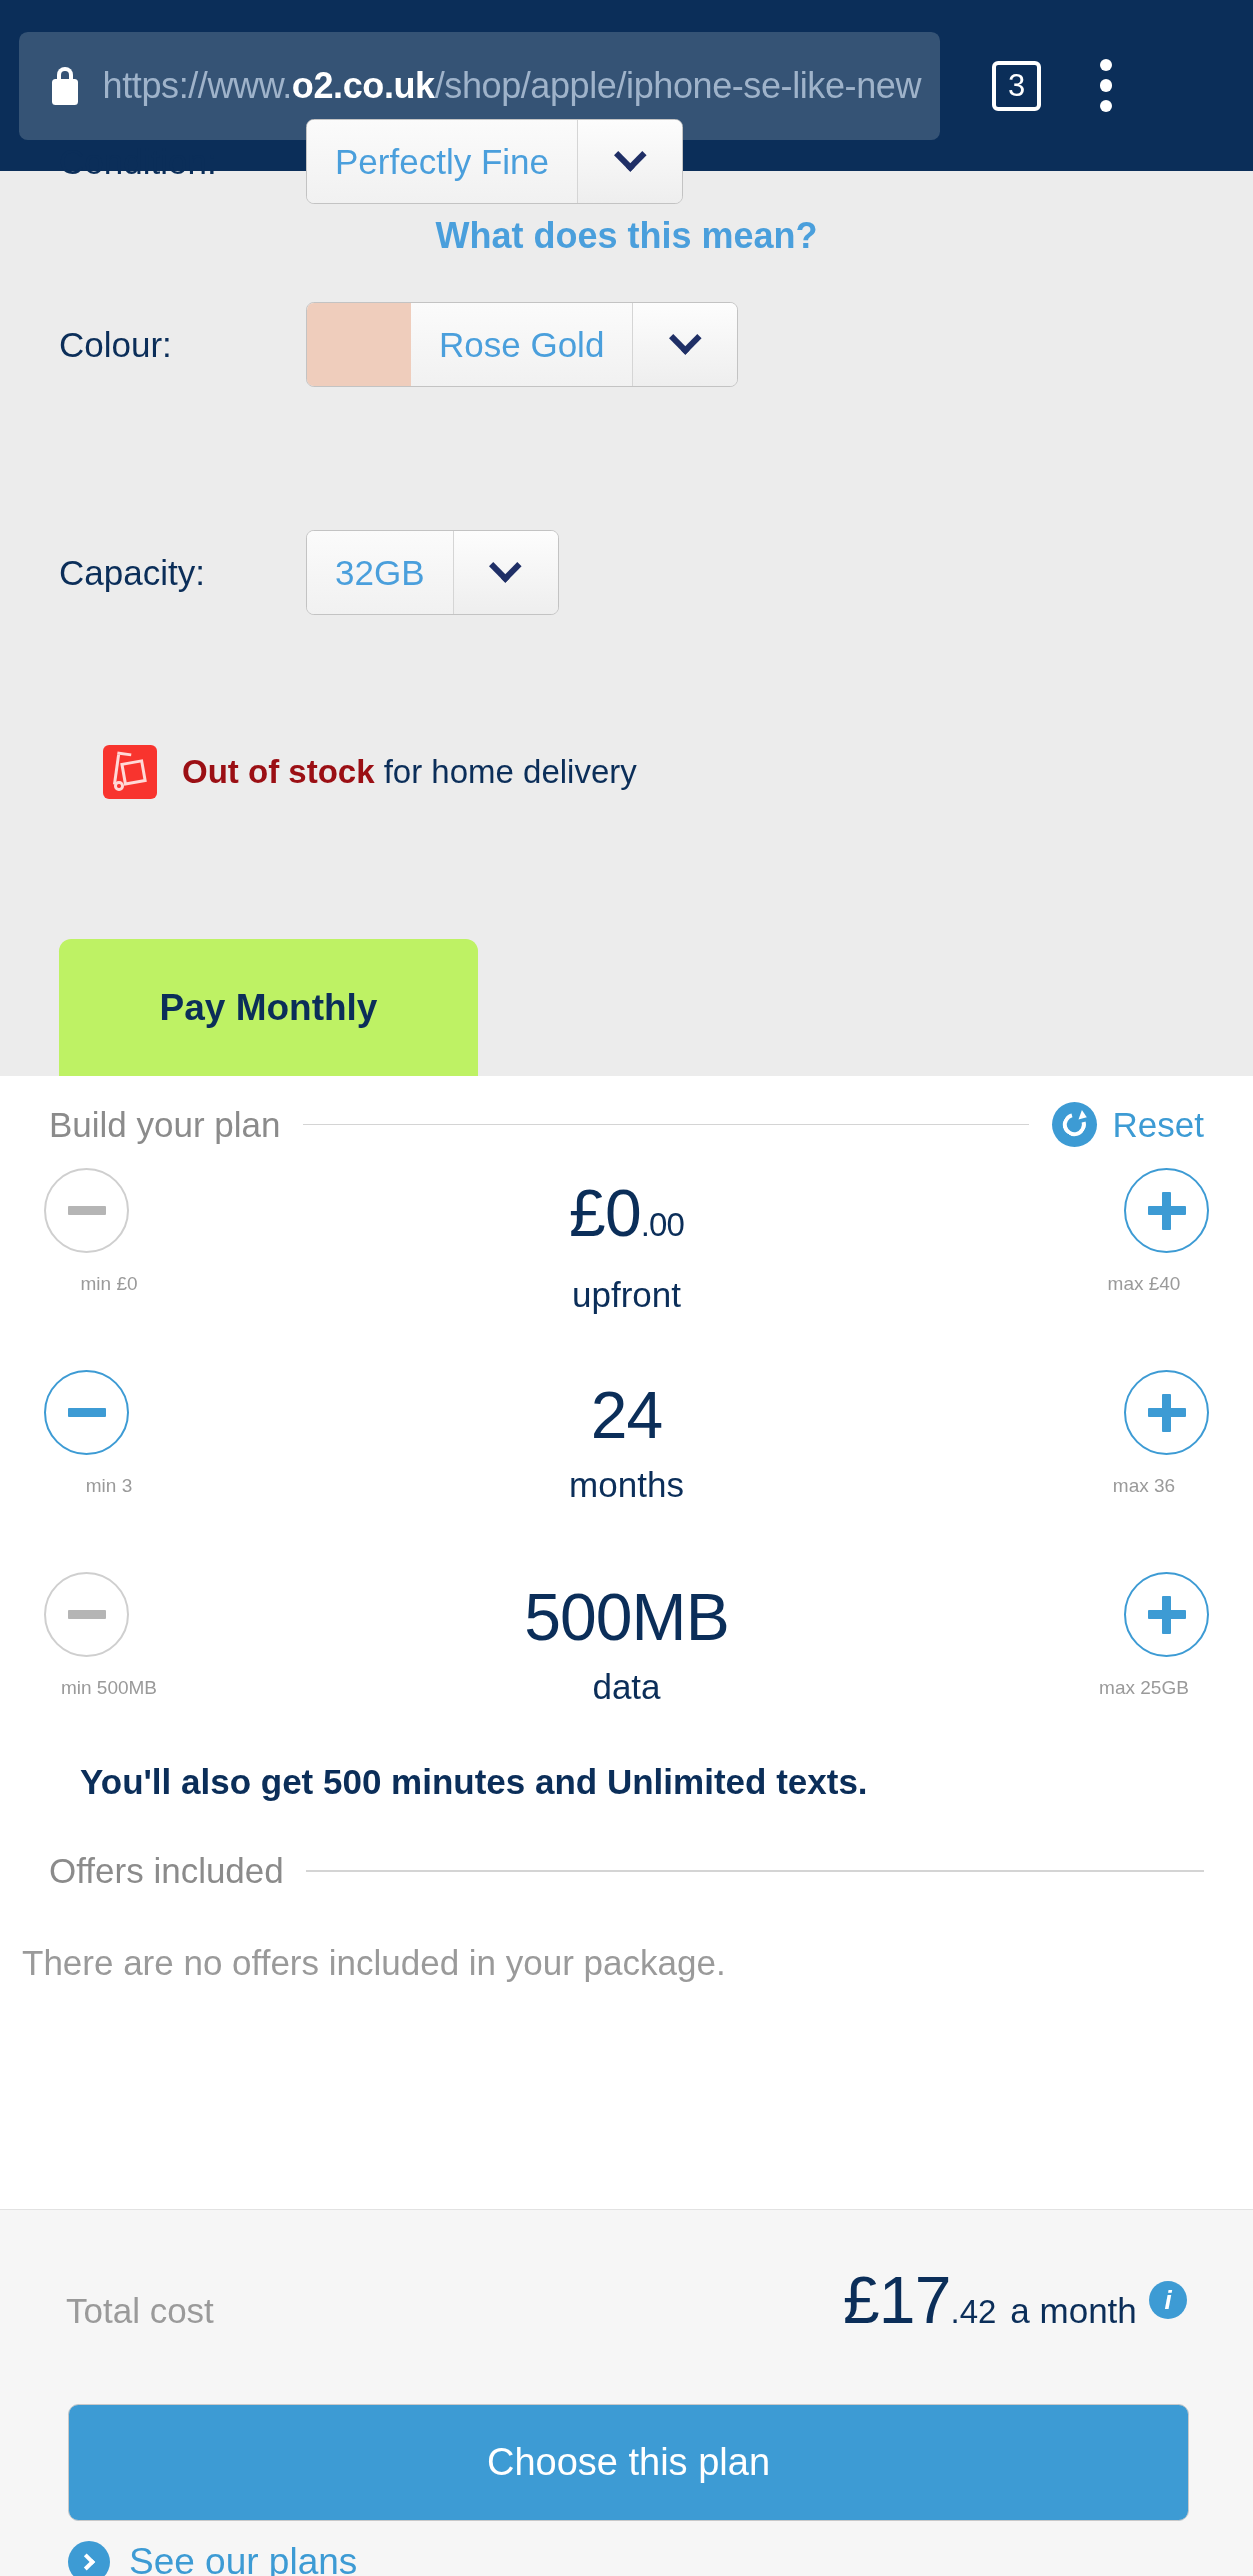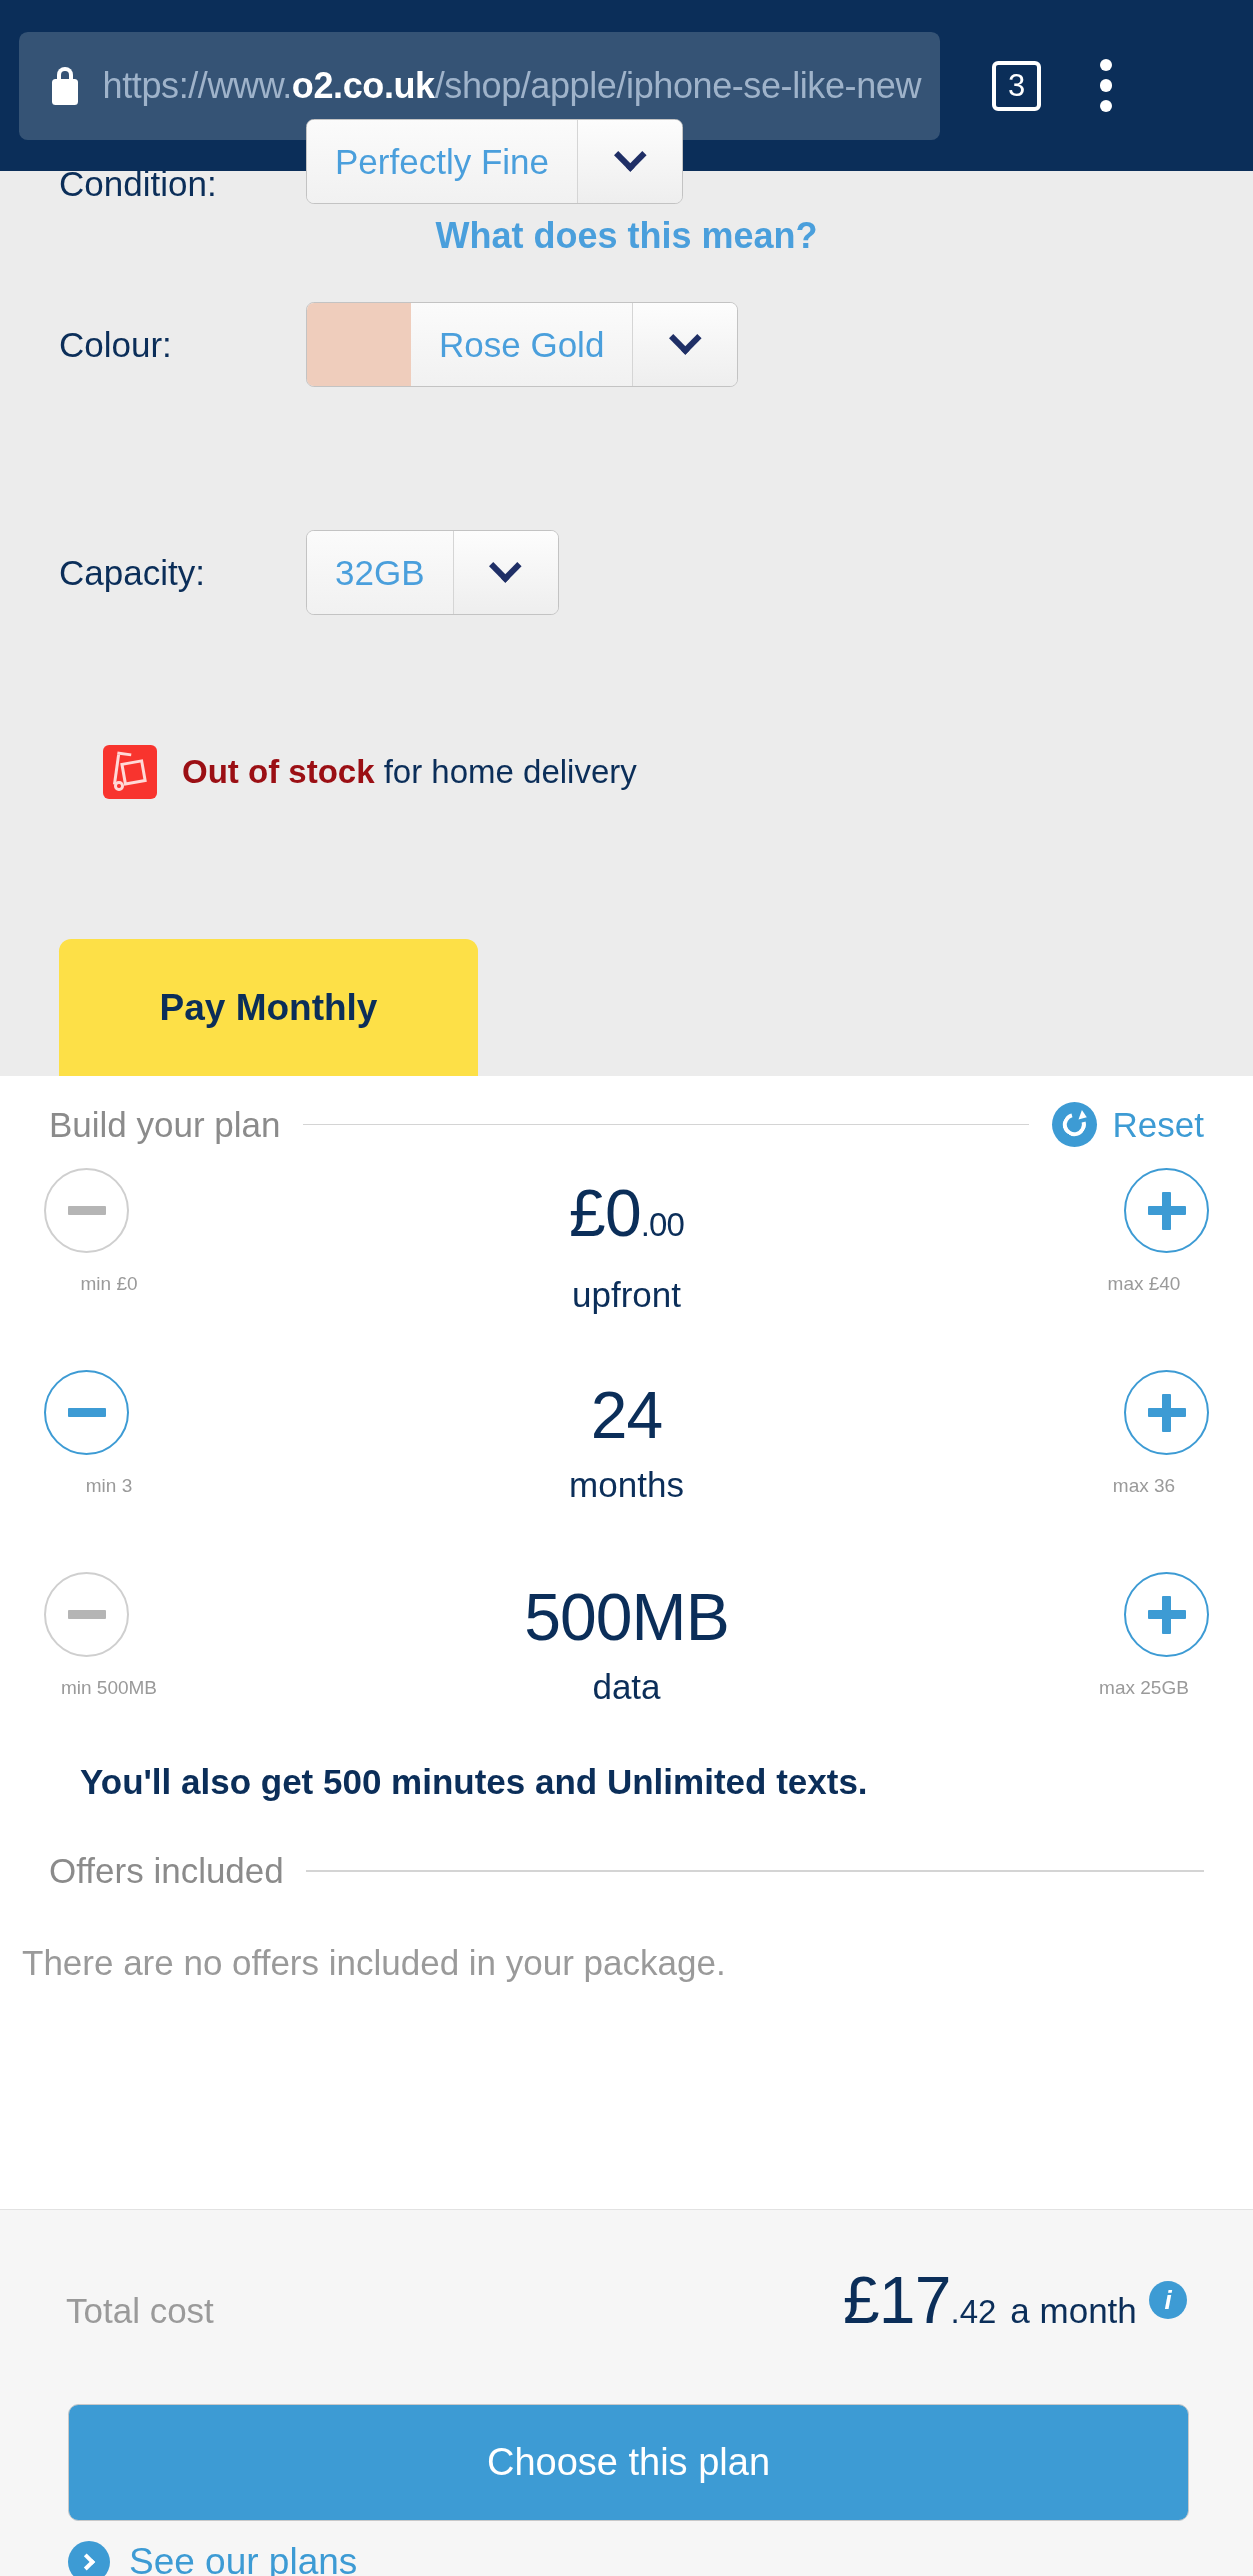--- a/index.html
+++ b/index.html
@@ -158,21 +158,21 @@
     width: 9.6px; height: 9.6px;
     border: 3.5px solid #ffd9d7;
     border-radius: 50%;
   }
   #stock-text { font-size: 33px; color: #0b2e59; }
   #stock-text .oos { color: #9b0f14; font-weight: bold; }
   #tab-pay-monthly {
     position: absolute;
     left: 59px; top: 768px;
     width: 419px; height: 138px;
-    background: #fde047;
+    background: #bef264;
     border-radius: 12.2px 12.2px 0 0;
     display: flex; align-items: center; justify-content: center;
     font-size: 37px;
     color: #0b2e59;
     font-weight: bold;
   }
 
   
   #plan-panel {
     position: absolute;
@@ -373,21 +373,21 @@
   </div>
   <div id="menu-icon">
     <i></i>
       <i></i>
       <i></i>
   </div>
 </div>
 
 <div id="page-grey">
 
-  <div class="opt-row" style="left:0; top:-52px;align-items:flex-end;">
+  <div class="opt-row" style="left:0; top:-52px;">
     <div class="opt-label">Condition:</div>
     <div class="select-box">
       <div class="select-value">Perfectly Fine</div>
       <div class="select-arrow">
           <span class="chev"></span>
         </div>
     </div>
   </div>
 
   <a id="what-link">What does this mean?</a>

